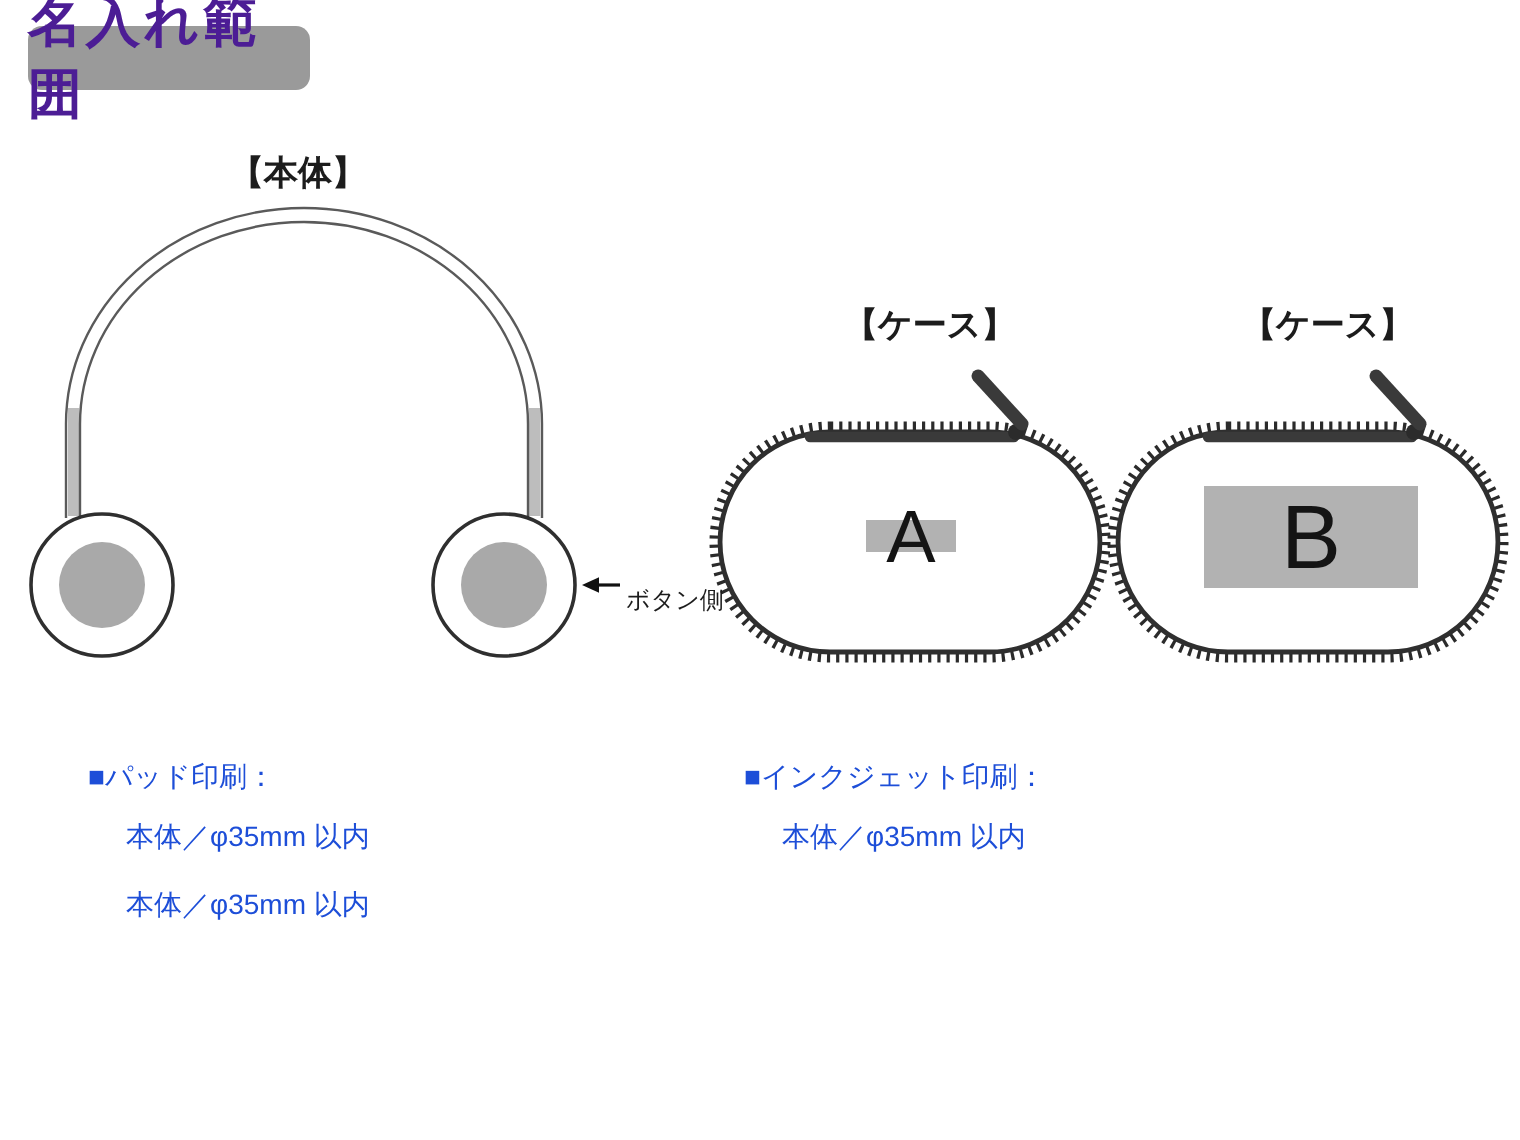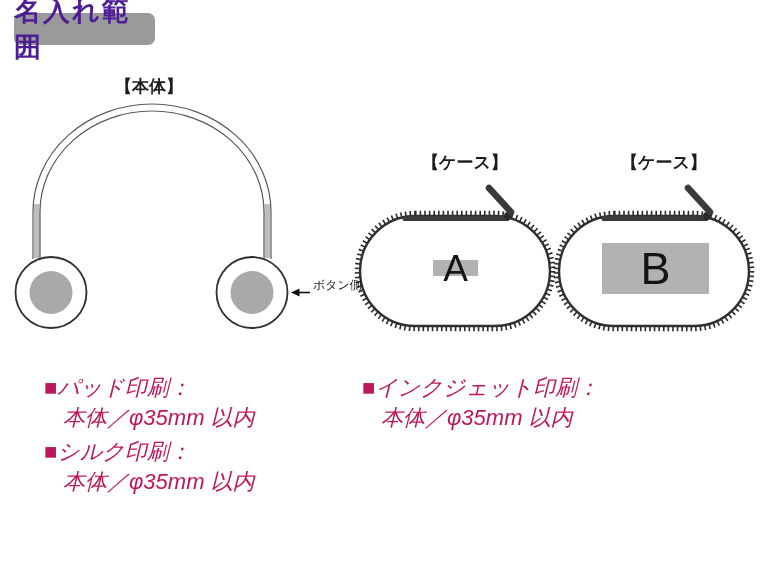--- a/index.html
+++ b/index.html
@@ -10,33 +10,33 @@
   .layer{position:absolute;left:0;top:0;}
   .badge{
     position:absolute;left:14px;top:13px;width:141px;height:32px;
     background:#9a9a9a;border-radius:7px;display:flex;align-items:center;justify-content:center;
   }
   .badge span{color:#4c1d95;font-size:27px;font-weight:bold;letter-spacing:2px;}
   .part-label{position:absolute;font-size:17px;font-weight:bold;color:#1c1c1c;white-space:nowrap;}
   .lbl-body{left:115px;top:75px;}
   .lbl-case-a{left:422px;top:151px;}
   .lbl-case-b{left:621px;top:151px;}
-  .lbl-button-side{left:313px;top:277px;font-size:12px;font-weight:normal;color:#1c1c1c;position:absolute;white-space:nowrap;}
+  .lbl-button-side{left:313px;top:292px;font-size:12px;font-weight:normal;color:#1c1c1c;position:absolute;white-space:nowrap;}
   .print-rect{
     position:absolute;background:#b2b2b2;display:flex;align-items:center;justify-content:center;
     overflow:visible;
   }
   .print-rect-a{left:433px;top:260px;width:45px;height:16px;}
   .print-rect-b{left:602px;top:243px;width:107px;height:51px;}
   .print-rect span{color:#141414;line-height:1;}
   .print-rect-a span{font-size:37px;}
   .print-rect-b span{font-size:45px;}
-  .notes-col{position:absolute;font-size:22px;line-height:20px;color:#be185d;white-space:nowrap;font-style:italic;}
+  .notes-col{position:absolute;font-size:14px;line-height:20px;color:#1d4ed8;white-space:nowrap;}
   .notes-left{left:44px;top:378px;}
-  .notes-right{left:362px;top:378px;}
+  .notes-right{left:372px;top:378px;}
   .note-group{margin-bottom:14px;}
   .note-heading{margin-bottom:10px;font-weight:normal;}
   .note-line{margin-bottom:13px;padding-left:19px;}
 </style>
 </head>
 <body>
 
 <div class="stage">
 
   <svg class="layer" width="760" height="570" viewBox="0 0 760 570">
@@ -94,21 +94,20 @@
   <div class="print-rect print-rect-b">
     <span>B</span>
   </div>
 
   <div class="notes-col notes-left">
     <div class="note-group">
       <div class="note-heading">■パッド印刷：</div>
       <div class="note-line">本体／φ35mm 以内</div>
     </div>
     <div class="note-group">
-      <div class="note-heading">■シルク印刷：</div>
       <div class="note-line">本体／φ35mm 以内</div>
     </div>
   </div>
 
   <div class="notes-col notes-right">
     <div class="note-group">
       <div class="note-heading">■インクジェット印刷：</div>
       <div class="note-line">本体／φ35mm 以内</div>
     </div>
   </div>

